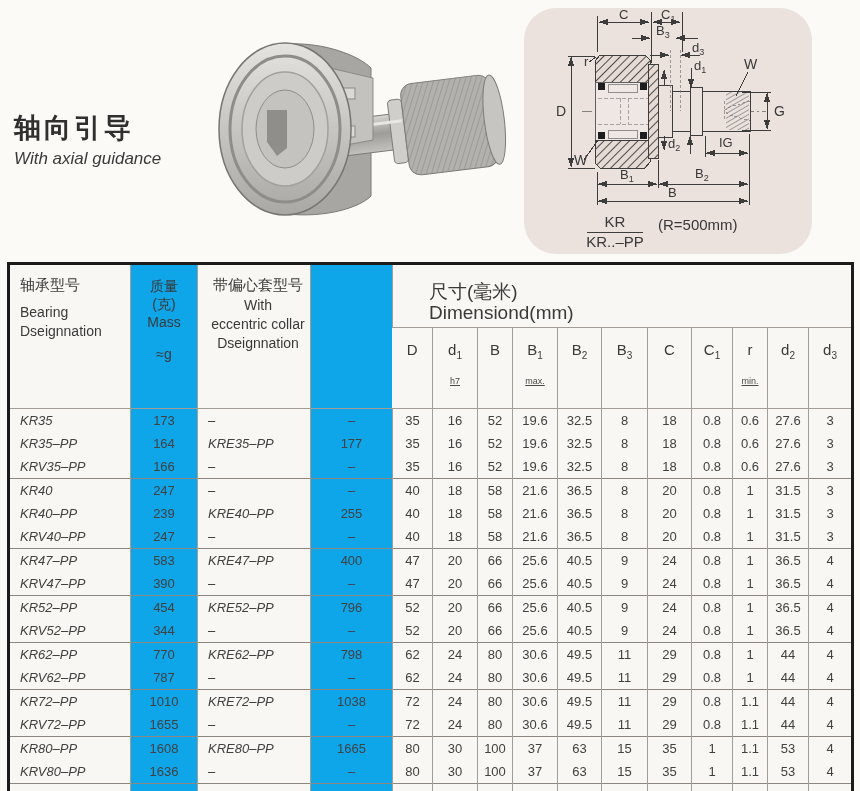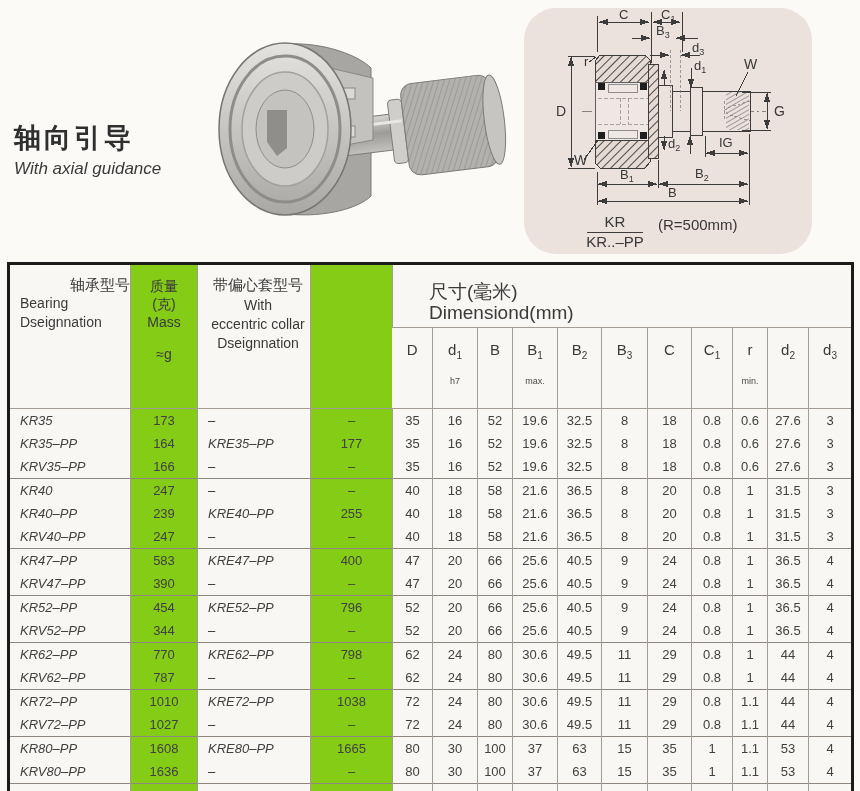--- a/index.html
+++ b/index.html
@@ -7,44 +7,44 @@
     width:860px;height:791px;overflow:hidden;
     background:#fbfaf7;color:#3a3a3a;
     font-family:"Liberation Sans","DejaVu Sans",sans-serif;
   }
   .top{position:relative;height:262px;}
   .panel{
     position:absolute;left:524px;top:8px;width:288px;height:246px;
     background:#ebe1dd;border-radius:32px;
   }
   .panel svg{position:absolute;left:0;top:0;}
-  .titleblock{position:absolute;left:14px;top:120px;}
+  .titleblock{position:absolute;left:14px;top:110px;}
   .title-zh{font-size:27px;font-weight:bold;letter-spacing:3px;color:#2f2f2f;}
   .title-en{font-size:17px;margin-top:3px;color:#3a3a3a;font-style:italic;}
   .photo{position:absolute;left:203px;top:14px;}
 
   .tablewrap{padding:0 7px;}
   table{
     border-collapse:collapse;width:846px;table-layout:fixed;
     border:3px solid #1b1b1b;background:#f9f7f3;
   }
   th,td{border-left:1px solid #a39d95;font-weight:normal;overflow:hidden;white-space:nowrap;}
   th:first-child,td:first-child{border-left:none;}
   thead th{border-bottom:1px solid #a39d95;vertical-align:top;}
-  .pink{background:#84cc16;}
+  .pink{background:#0ea5e9;}
   .h1{text-align:left;padding:10px 0 0 10px;font-size:14px;line-height:19px;}
-  .h1 .zh{font-size:15px;margin-bottom:0;text-align:right;}
+  .h1 .zh{font-size:15px;margin-bottom:9px;}
   .h2{text-align:center;font-size:14px;line-height:18px;padding-top:12px;}
   .h2 .approx{margin-top:14px;}
   .h3{text-align:center;padding:10px 0 0 8px;font-size:14px;line-height:19px;}
   .h3 .zh{font-size:15px;margin-bottom:2px;}
   .hd{text-align:left;padding:16px 0 0 36px;font-size:19px;line-height:21px;height:46px;}
   .sh th{height:66px;text-align:center;font-size:15px;padding-top:13px;}
   .sh sub{font-size:10px;}
-  .sh .dn{font-size:9px;margin-top:15px;height:11px;color:#4a4a4a;}
+  .sh .dn{font-size:9px;margin-top:15px;height:11px;color:#4a4a4a;text-decoration:underline;}
   tbody td{height:21px;font-size:13px;color:#414141;}
   .cl{text-align:left;padding-left:10px;font-style:italic;}
   .cc{text-align:center;}
   tr.gs td{border-top:1px solid #8d8780;}
 
   .diag text{font-size:13px;fill:#383838;}
   .diag .big{font-size:14px;}
   .diag .cap{font-size:15px;}
   .diag .sub{font-size:9px;}
   .diag line,.diag path,.diag rect{shape-rendering:crispEdges;}
@@ -511,21 +511,21 @@
           <td class="cc">49.5</td>
           <td class="cc">11</td>
           <td class="cc">29</td>
           <td class="cc">0.8</td>
           <td class="cc">1.1</td>
           <td class="cc">44</td>
           <td class="cc">4</td>
         </tr>
     <tr>
           <td class="cl">KRV72–PP</td>
-          <td class="cc pink">1027</td>
+          <td class="cc pink">1655</td>
           <td class="cl">–</td>
           <td class="cc pink">–</td>
           <td class="cc">72</td>
           <td class="cc">24</td>
           <td class="cc">80</td>
           <td class="cc">30.6</td>
           <td class="cc">49.5</td>
           <td class="cc">11</td>
           <td class="cc">29</td>
           <td class="cc">0.8</td>

